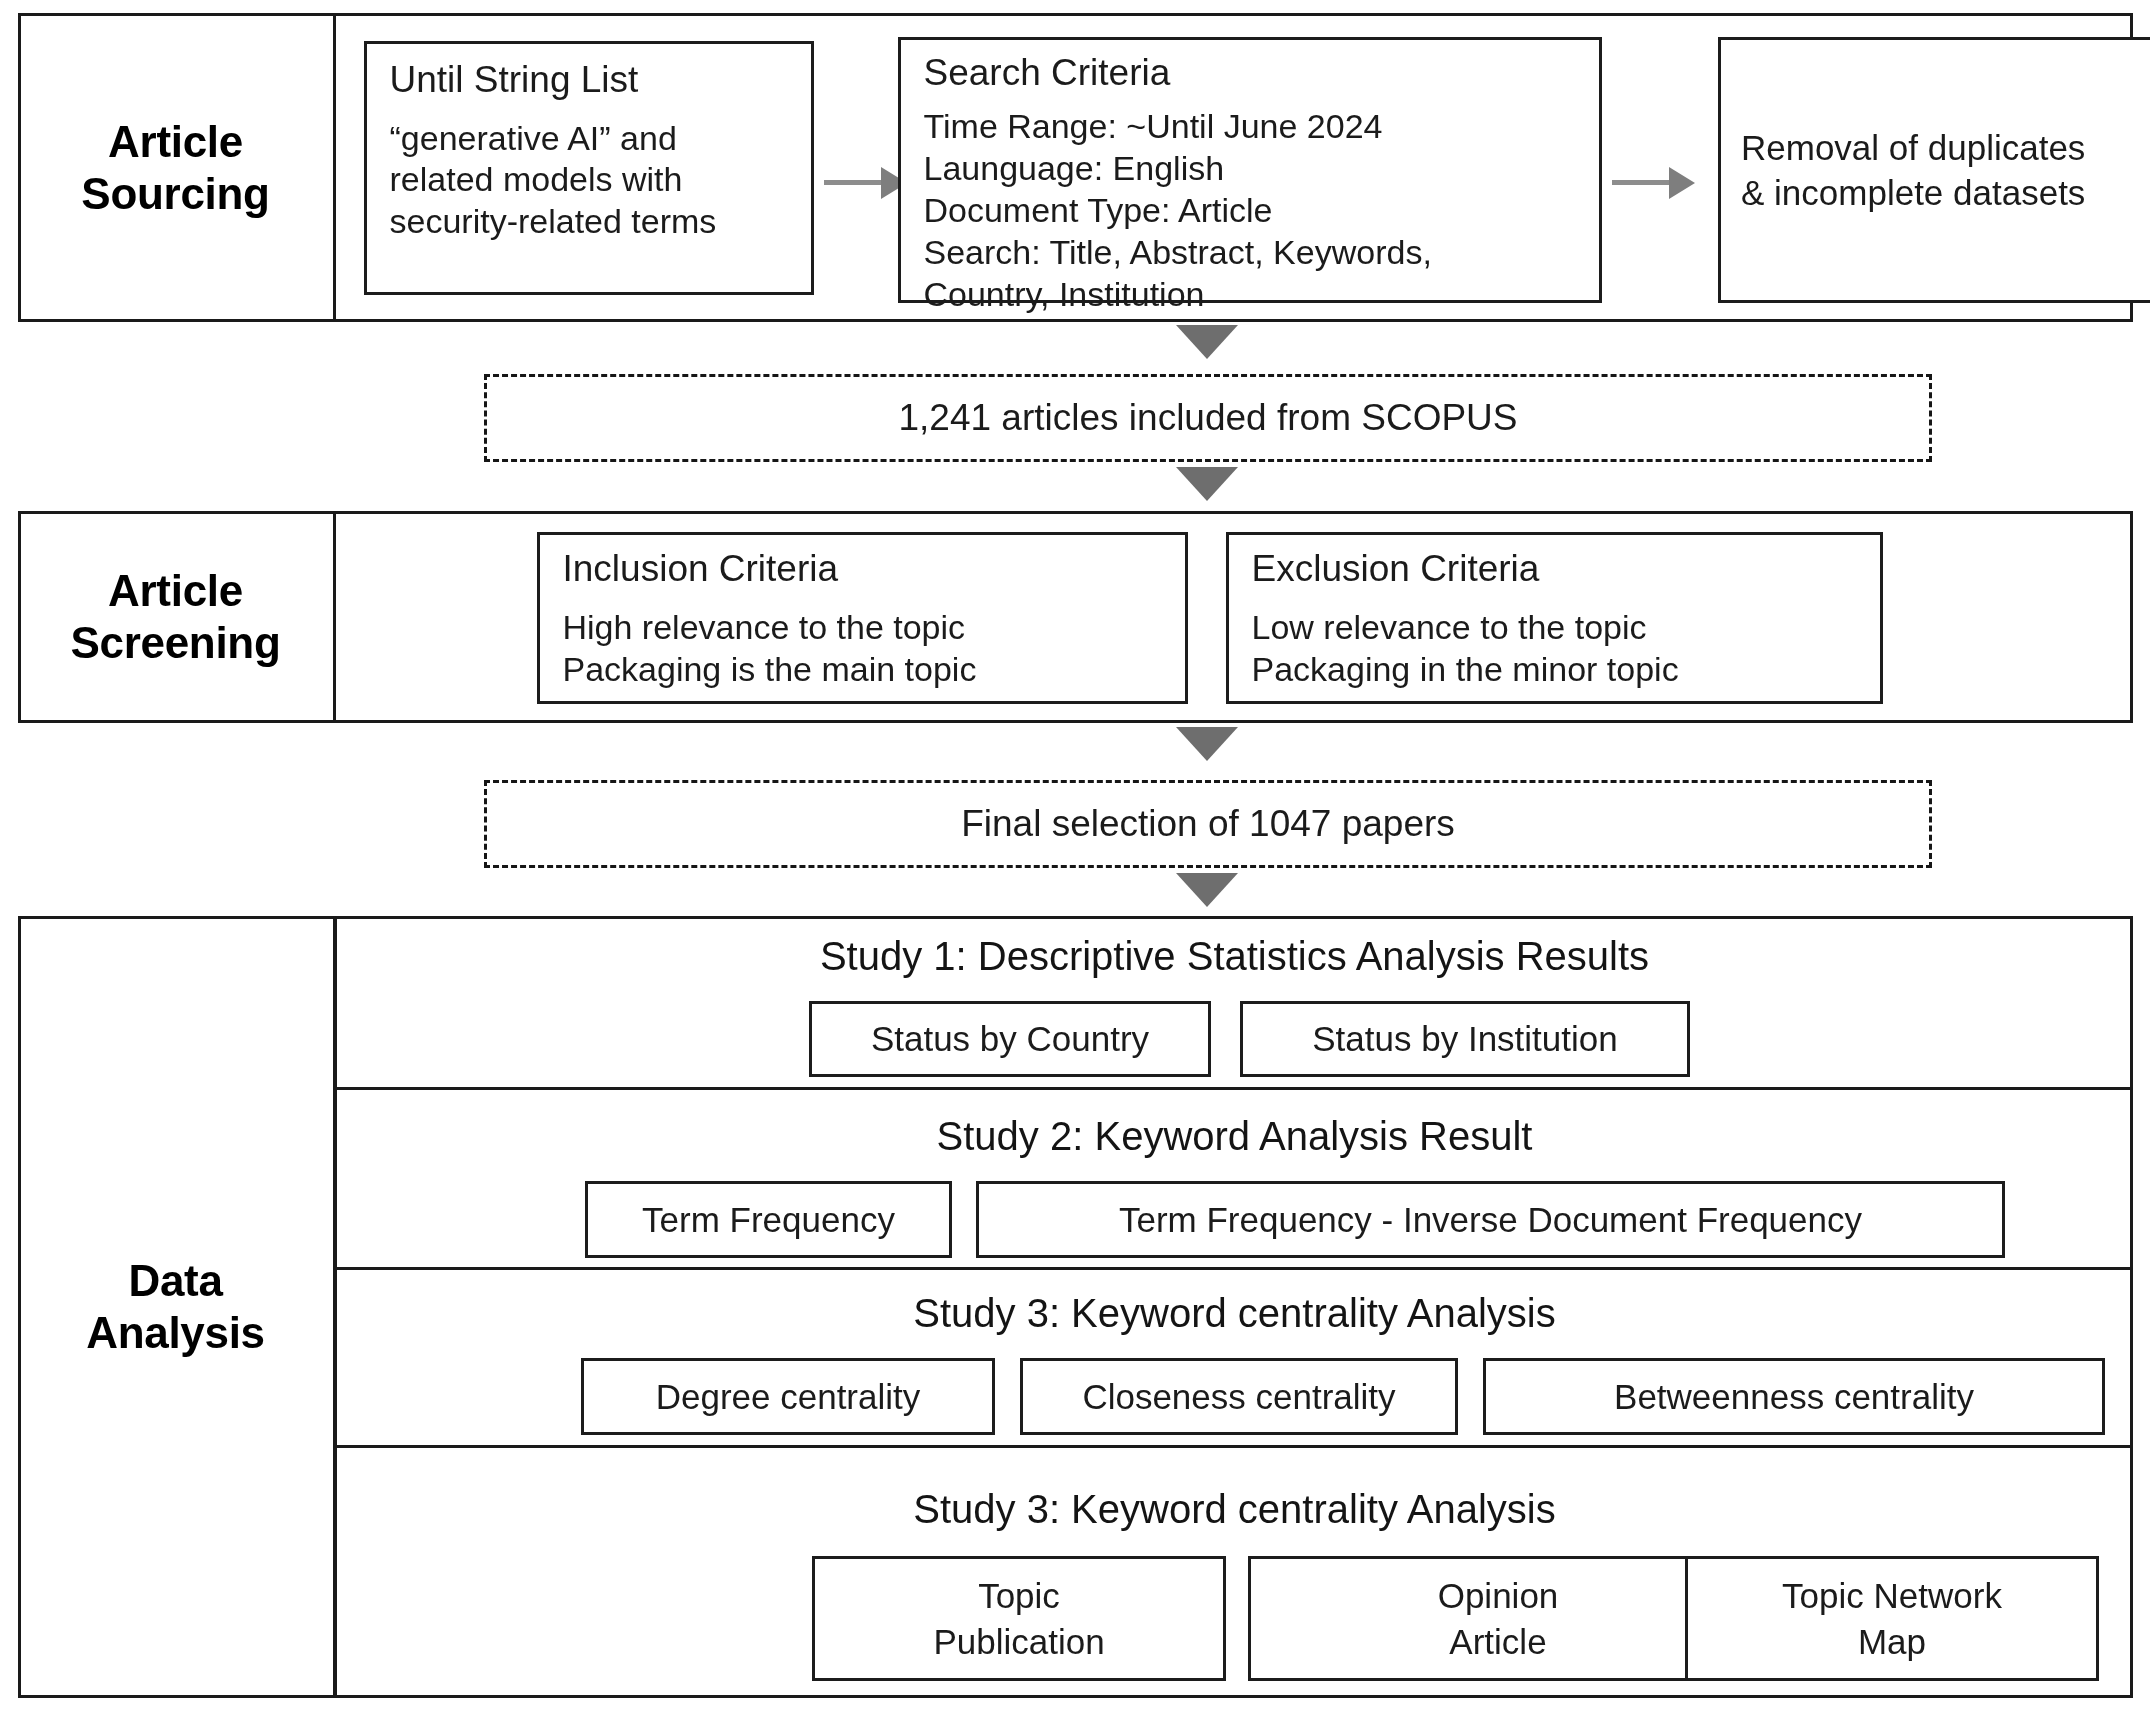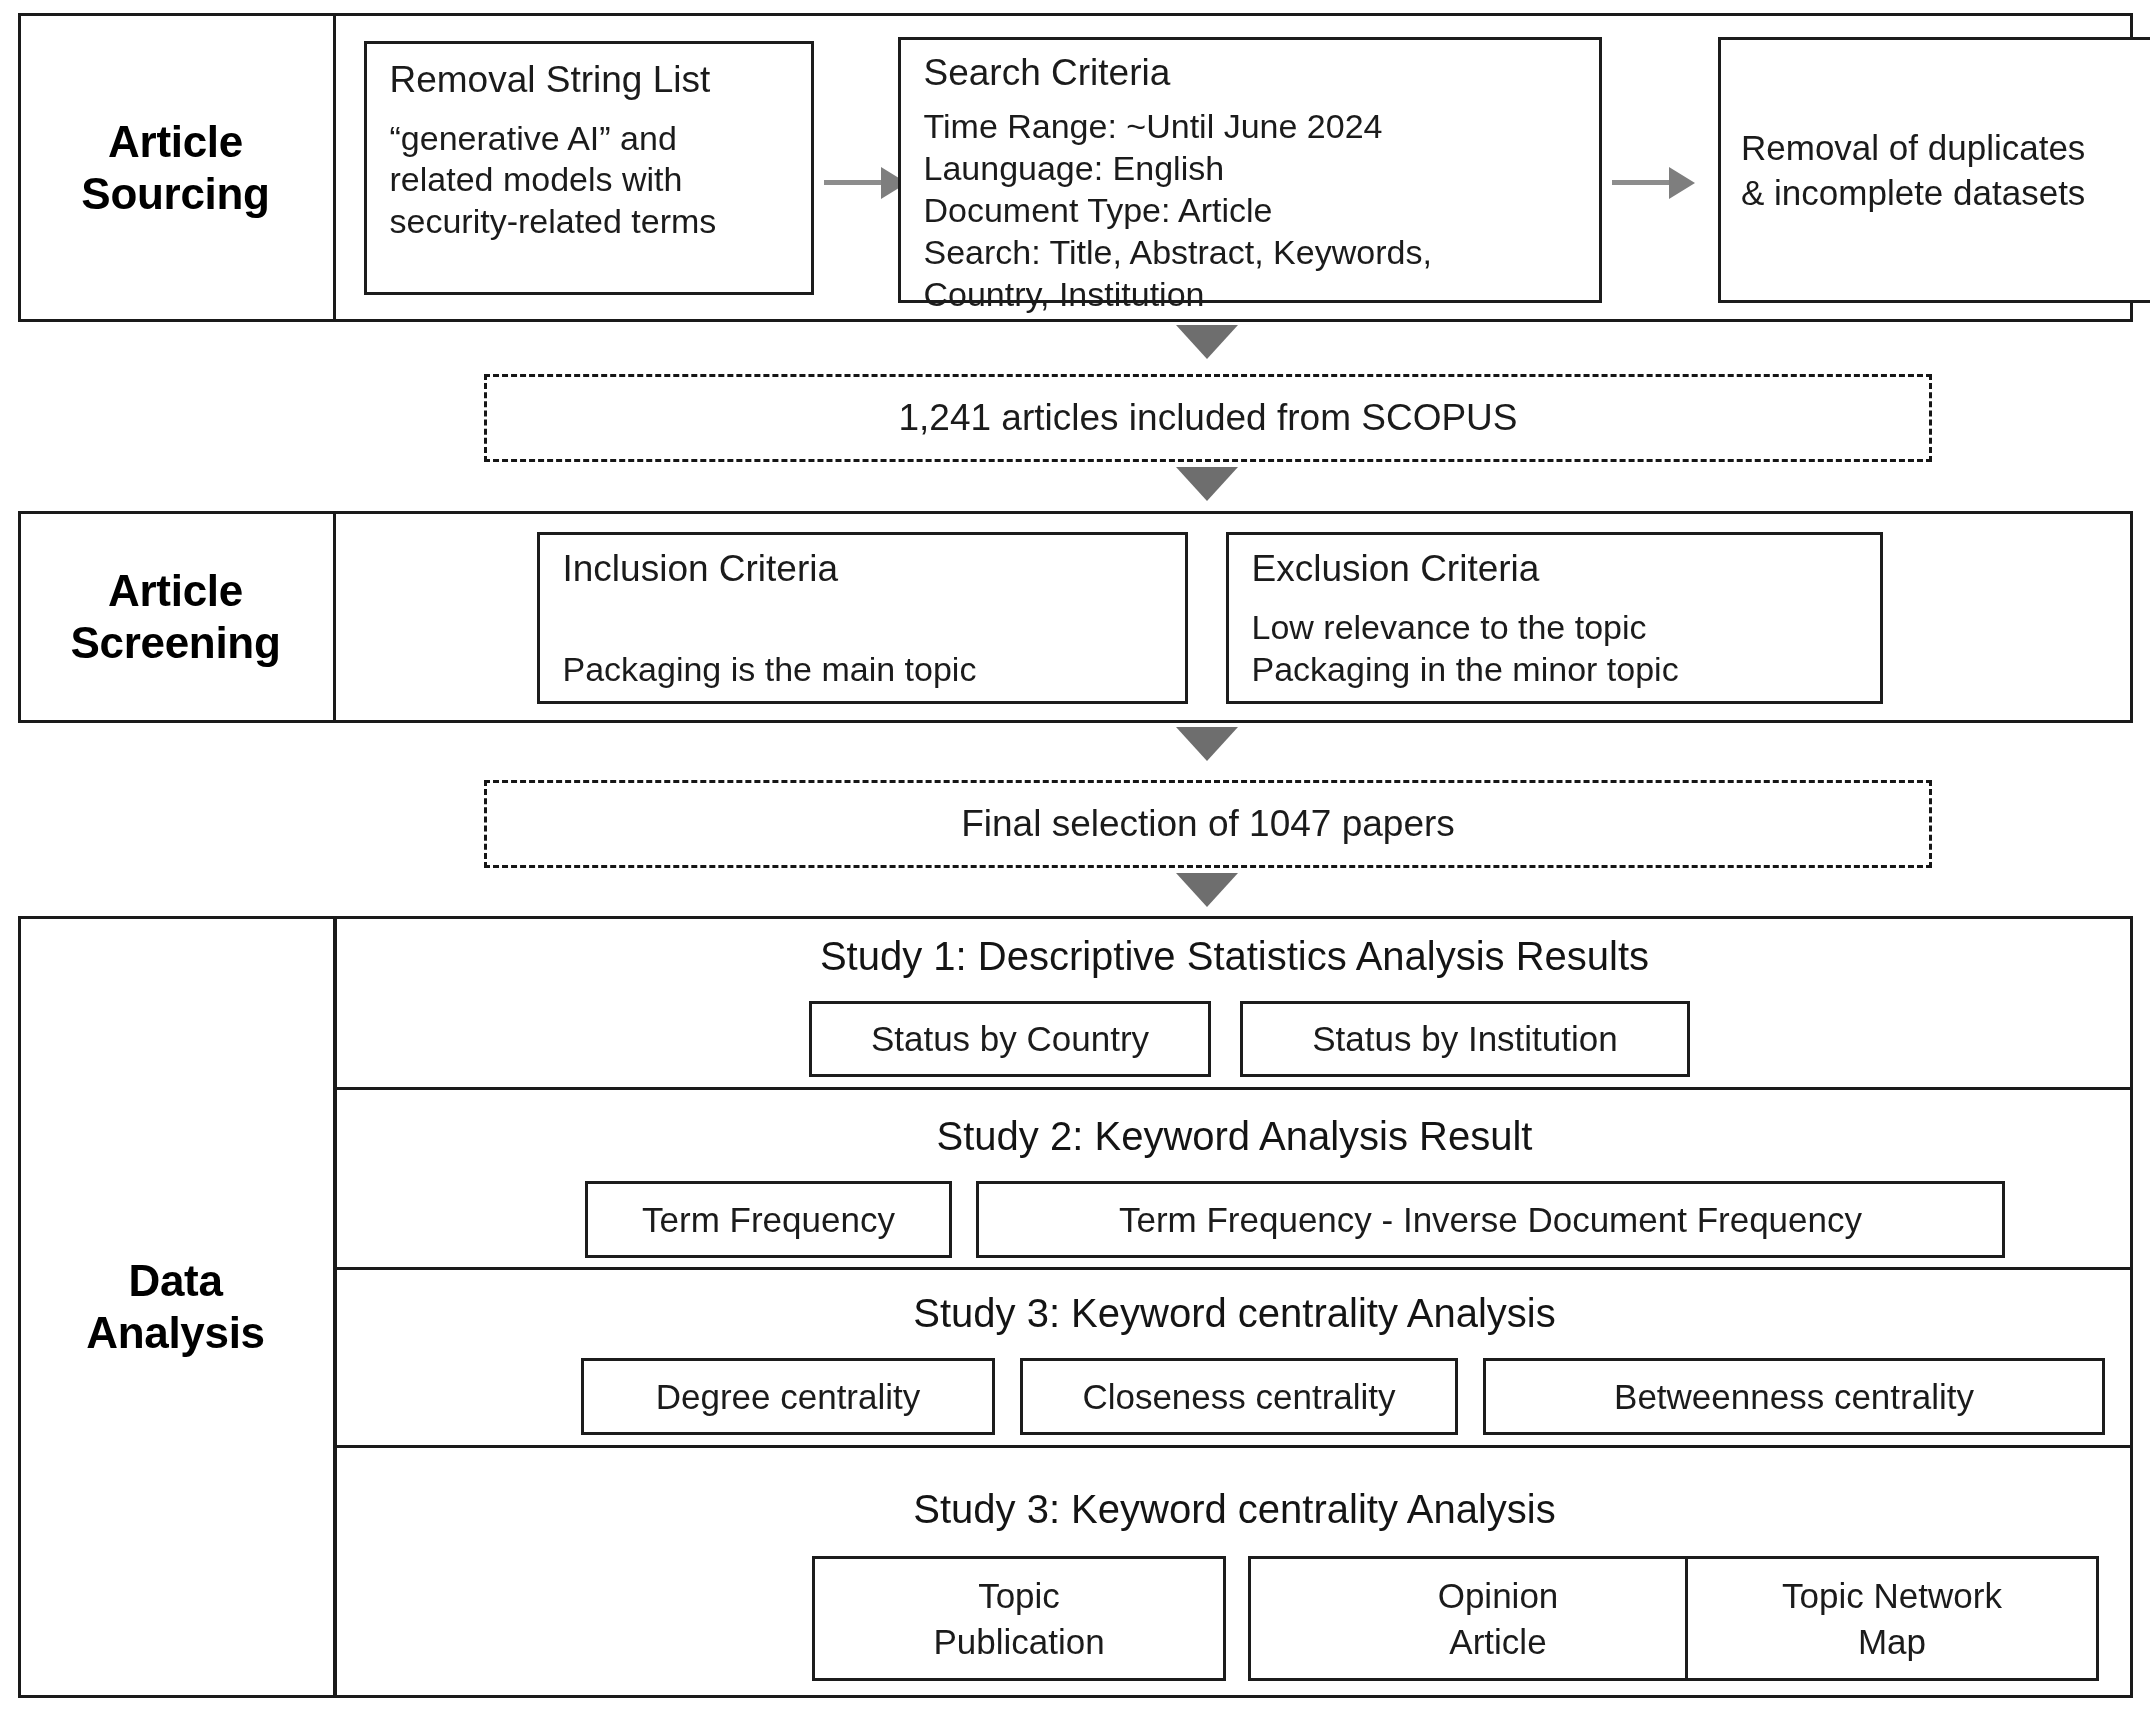--- a/index.html
+++ b/index.html
@@ -145,21 +145,21 @@
 <div id="page">
 
   <div class="frame" style="left:18px; top:13px; width:2115px; height:309px;"></div>
   <div class="vsep" style="left:333px; top:13px; width:3px; height:309px;"></div>
 
   <div class="stage-label" style="left:18px; top:13px; width:315px; height:309px; white-space:pre-line;">Article
 Sourcing</div>
 
   <div class="cbox" style="left:364px; top:41px; width:450px; height:254px;">
     <div class="pad" style="top:15.4px;">
-      <span class="title">Removal String List</span>
+      <span class="title">Until String List</span>
     </div>
     <div class="pad body" style="top:74px; white-space:pre-line;">“generative AI” and
 related models with
 security-related terms</div>
   </div>
 
   <div class="arrow-right" style="left:824px; top:166px; width:83px; height:33px;">
     <div class="shaft"></div>
     <div class="head"></div>
   </div>
@@ -196,20 +196,21 @@
   <div class="frame" style="left:18px; top:511px; width:2115px; height:212px;"></div>
   <div class="vsep" style="left:333px; top:511px; width:3px; height:212px;"></div>
 
   <div class="stage-label" style="left:18px; top:511px; width:315px; height:212px; white-space:pre-line;">Article
 Screening</div>
 
   <div class="cbox" style="left:537px; top:532px; width:651px; height:172px;">
     <div class="pad" style="top:13px;">
       <span class="title">Inclusion Criteria</span>
     </div>
+    <div class="pad body" style="top:72px;">High relevance to the topic</div>
     <div class="pad body" style="top:114px;">Packaging is the main topic</div>
   </div>
 
   <div class="cbox" style="left:1226px; top:532px; width:657px; height:172px;">
     <div class="pad" style="top:13px;">
       <span class="title">Exclusion Criteria</span>
     </div>
     <div class="pad body" style="top:72px;">Low relevance to the topic</div>
     <div class="pad body" style="top:114px;">Packaging in the minor topic</div>
   </div>

